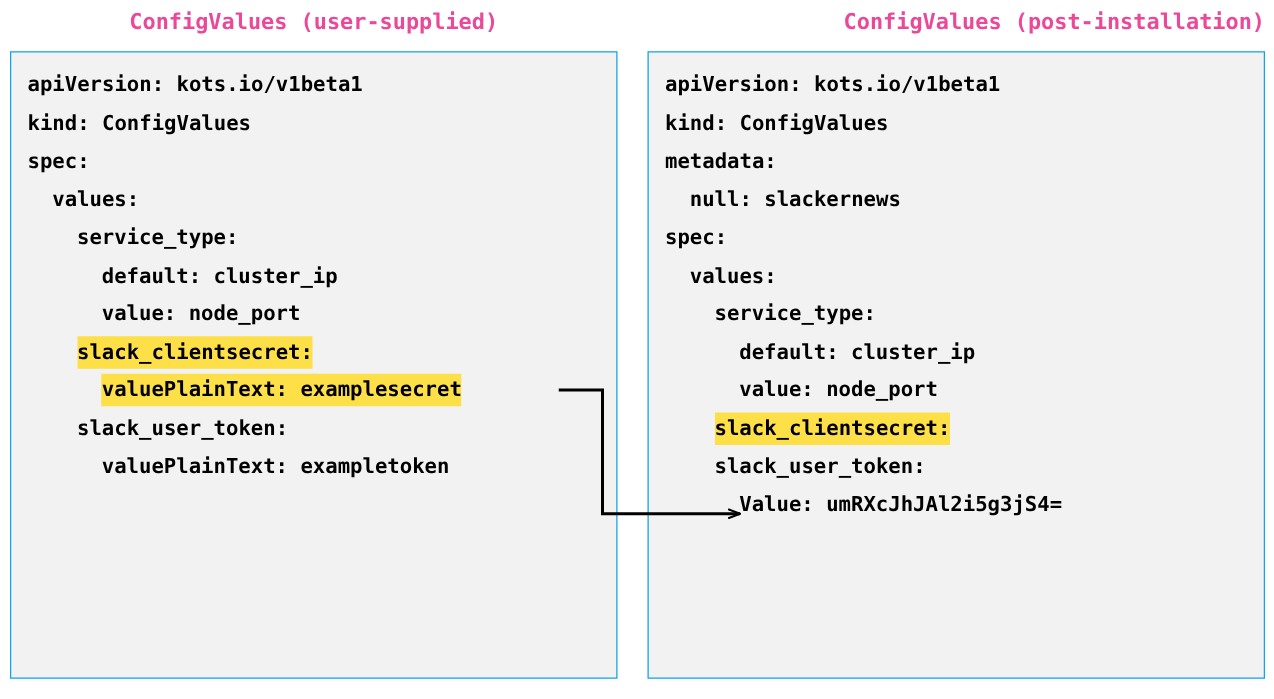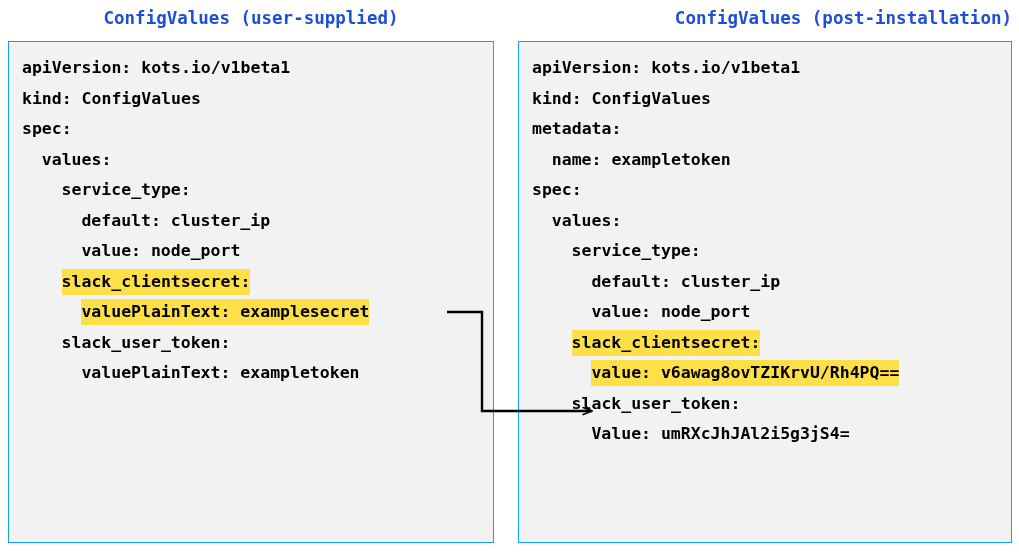--- a/index.html
+++ b/index.html
@@ -14,21 +14,21 @@
     font-family: "DejaVu Sans Mono", "Liberation Mono", monospace;
     overflow: hidden;
   }
 
   .panel-title {
     position: absolute;
     top: 8px;
     font-family: "DejaVu Sans Mono", "Liberation Mono", monospace;
     font-size: 17.5px;
     font-weight: bold;
-    color: #1d4ed8;
+    color: #ec4899;
     letter-spacing: 0px;
     white-space: pre;
     text-align: center;
   }
   #title-left  { left: 8px;  width: 486px; }
   #title-right { left: 518px; width: 494px; text-align: right; }
 
   .code-panel {
     position: absolute;
     top: 41px;
@@ -95,28 +95,27 @@
       <div class="code-line"><span class="seg" style="display: inline-block; width: 39.6px;"></span><span class="seg">slack_user_token:</span></div>
       <div class="code-line"><span class="seg" style="display: inline-block; width: 59.4px;"></span><span class="seg">valuePlainText: exampletoken</span></div>
     </div>
 </div>
 
 <div class="code-panel" id="panel-right">
   <div class="code-lines" id="lines-right">
       <div class="code-line"><span class="seg" style="display: inline-block; width: 0px;"></span><span class="seg">apiVersion: kots.io/v1beta1</span></div>
       <div class="code-line"><span class="seg" style="display: inline-block; width: 0px;"></span><span class="seg">kind: ConfigValues</span></div>
       <div class="code-line"><span class="seg" style="display: inline-block; width: 0px;"></span><span class="seg">metadata:</span></div>
-      <div class="code-line"><span class="seg" style="display: inline-block; width: 19.8px;"></span><span class="seg">name: exampletoken</span></div>
+      <div class="code-line"><span class="seg" style="display: inline-block; width: 19.8px;"></span><span class="seg">null: slackernews</span></div>
       <div class="code-line"><span class="seg" style="display: inline-block; width: 0px;"></span><span class="seg">spec:</span></div>
       <div class="code-line"><span class="seg" style="display: inline-block; width: 19.8px;"></span><span class="seg">values:</span></div>
       <div class="code-line"><span class="seg" style="display: inline-block; width: 39.6px;"></span><span class="seg">service_type:</span></div>
       <div class="code-line"><span class="seg" style="display: inline-block; width: 59.4px;"></span><span class="seg">default: cluster_ip</span></div>
       <div class="code-line"><span class="seg" style="display: inline-block; width: 59.4px;"></span><span class="seg">value: node_port</span></div>
       <div class="code-line"><span class="seg" style="display: inline-block; width: 39.6px;"></span><span class="seg hl">slack_clientsecret:</span></div>
-      <div class="code-line"><span class="seg" style="display: inline-block; width: 59.4px;"></span><span class="seg hl">value: v6awag8ovTZIKrvU/Rh4PQ==</span></div>
       <div class="code-line"><span class="seg" style="display: inline-block; width: 39.6px;"></span><span class="seg">slack_user_token:</span></div>
       <div class="code-line"><span class="seg" style="display: inline-block; width: 59.4px;"></span><span class="seg">Value: umRXcJhJAl2i5g3jS4=</span></div>
     </div>
 </div>
 
 <svg id="connector" viewBox="0 0 1019 559" width="1019" height="559">
   <defs>
     <marker id="arrowhead" markerWidth="11" markerHeight="9" refX="10" refY="4.5" orient="auto" markerUnits="userSpaceOnUse">
       <path d="M 0.5 0.8 L 10 4.5 L 0.5 8.2" fill="none" stroke="#000000" stroke-width="1.6"></path>
     </marker>

